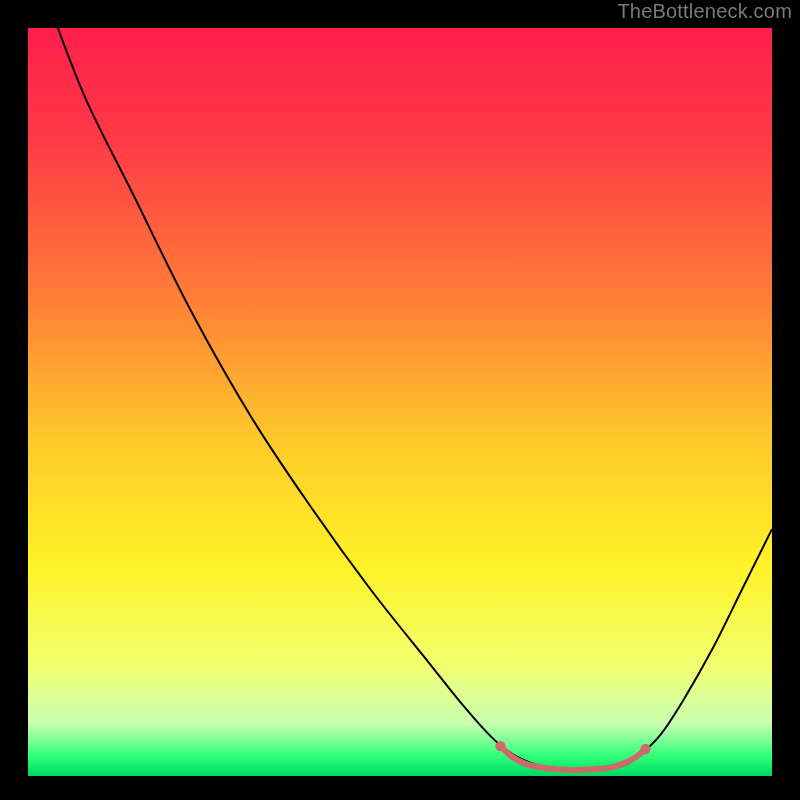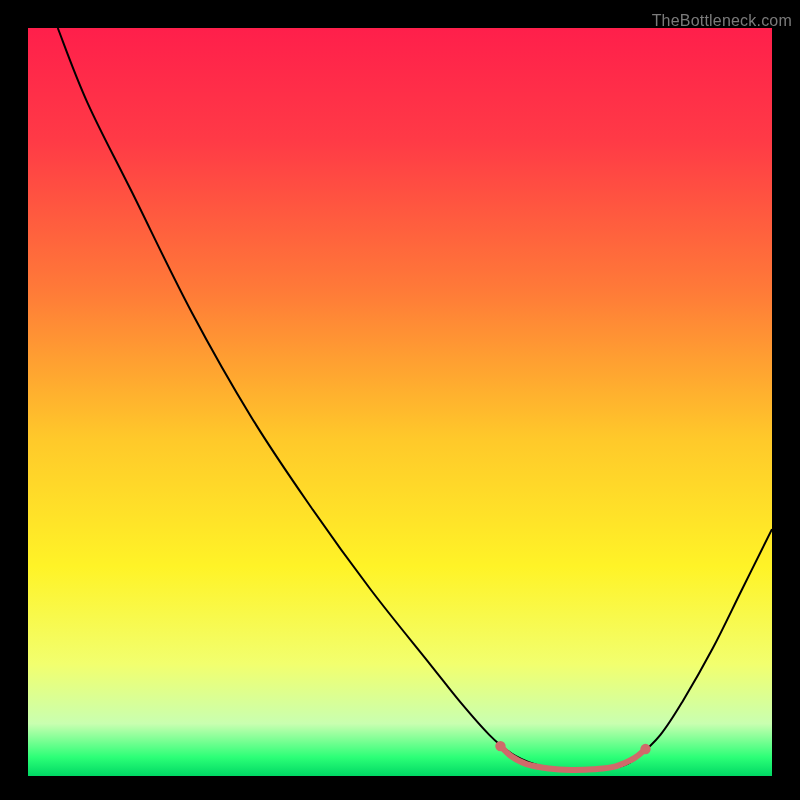--- a/index.html
+++ b/index.html
@@ -18,24 +18,24 @@
   }
   svg.chart {
     position: absolute;
     left: 0;
     top: 0;
     width: 800px;
     height: 800px;
   }
   .watermark {
     position: absolute;
-    top: 12px;
+    top: 0;
     right: 8px;
     color: #7a7a7a;
-    font-size: 16px;
+    font-size: 20px;
     font-weight: 400;
     letter-spacing: 0.2px;
     user-select: none;
   }
 </style>
 </head>
 <body>
 
 <div class="canvas-wrap">
   <svg class="chart" viewBox="0 0 800 800">

